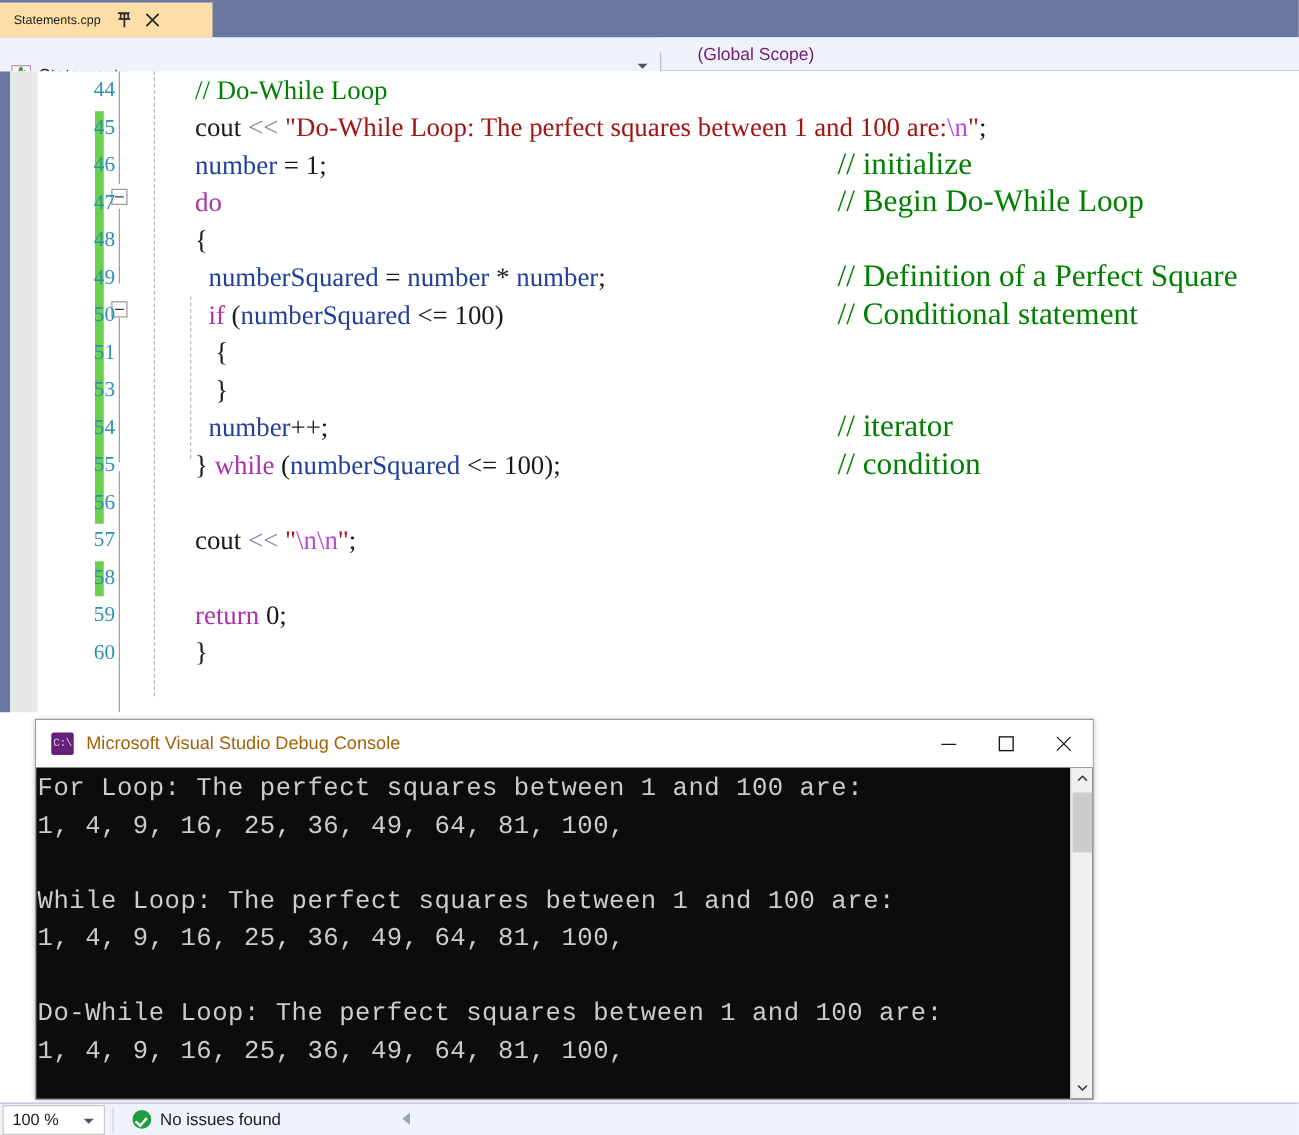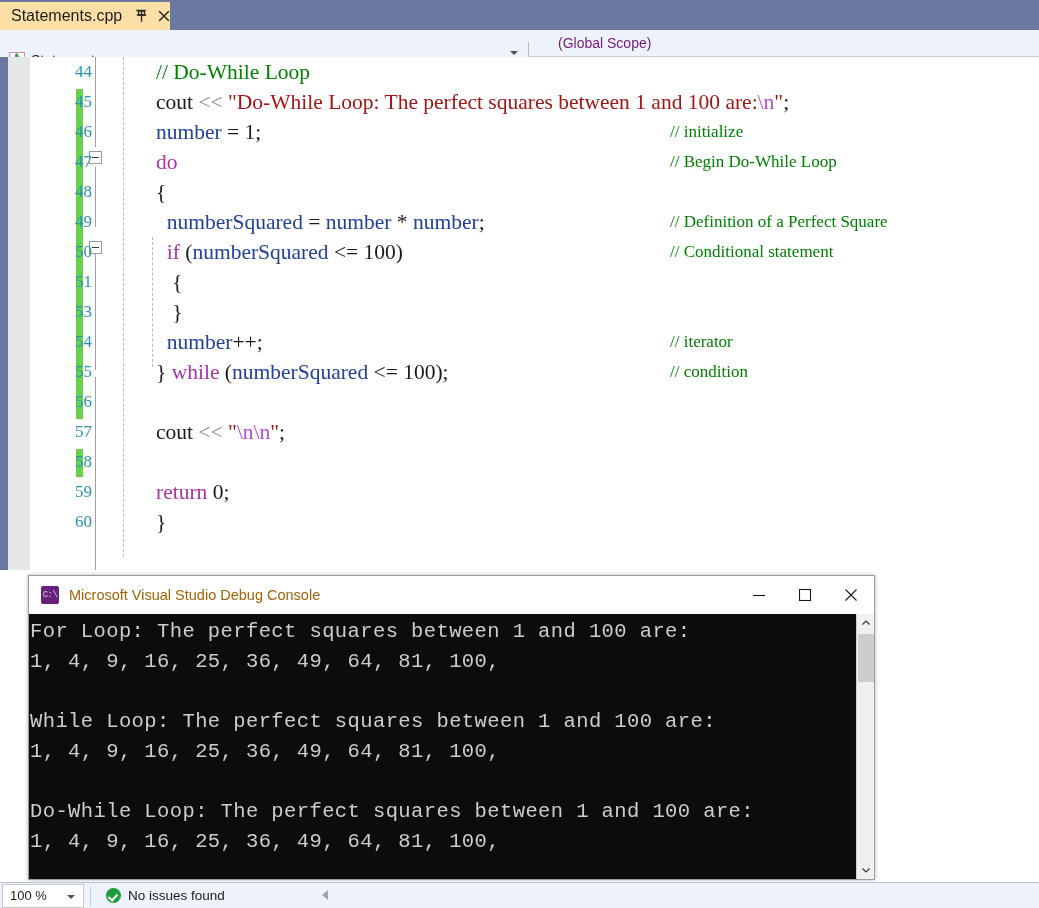--- a/index.html
+++ b/index.html
@@ -17,21 +17,21 @@
     background:#6a77a1;
   }
   .tab{
     position:absolute;left:0;top:2px;height:28px;
     background:#fcdfa6;
     display:flex;align-items:center;
     padding:0 9px 0 11px;
     box-sizing:border-box;
   }
   .tab-title{
-    font-size:16px;color:#1e1e1e;white-space:nowrap;
+    font-size:10px;color:#1e1e1e;white-space:nowrap;
     font-family:"Liberation Sans",sans-serif;
   }
   .tab-pin{
     margin-left:12px;width:14px;height:16px;position:relative;
     cursor:pointer;
   }
   .tab-pin svg{display:block;}
   .tab-close{
     margin-left:9px;width:14px;height:16px;cursor:pointer;
     position:relative;
@@ -122,21 +122,21 @@
     position:absolute;left:126px;top:0;
     font-family:"Liberation Serif",serif;
     font-size:21.5px;
     line-height:30px;
     white-space:pre;
     color:#1a1a1a;
   }
   .cmt-col{
     position:absolute;left:640px;top:0;
     font-family:"Liberation Serif",serif;
-    font-size:17px;line-height:30px;white-space:pre;
+    font-size:25px;line-height:30px;white-space:pre;
   }
   .k{color:#a931a9;}         
   .id{color:#21409a;}        
   .str{color:#a21515;}       
   .esc{color:#b84ad8;}       
   .op{color:#7f8ba0;}        
   .cm{color:#008000;}        
   .pl{color:#1a1a1a;}        
   .num{color:#1a1a1a;}
 

